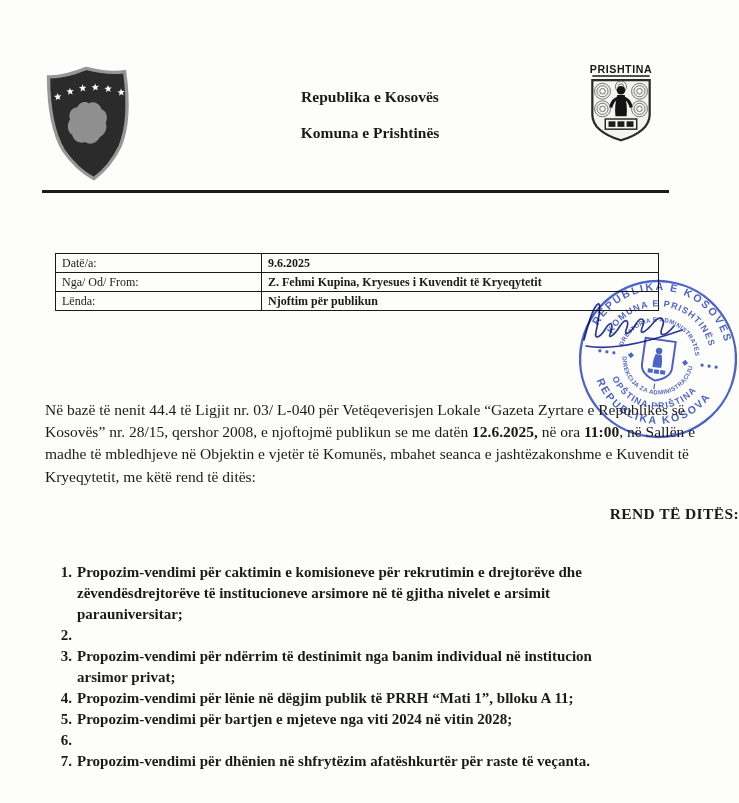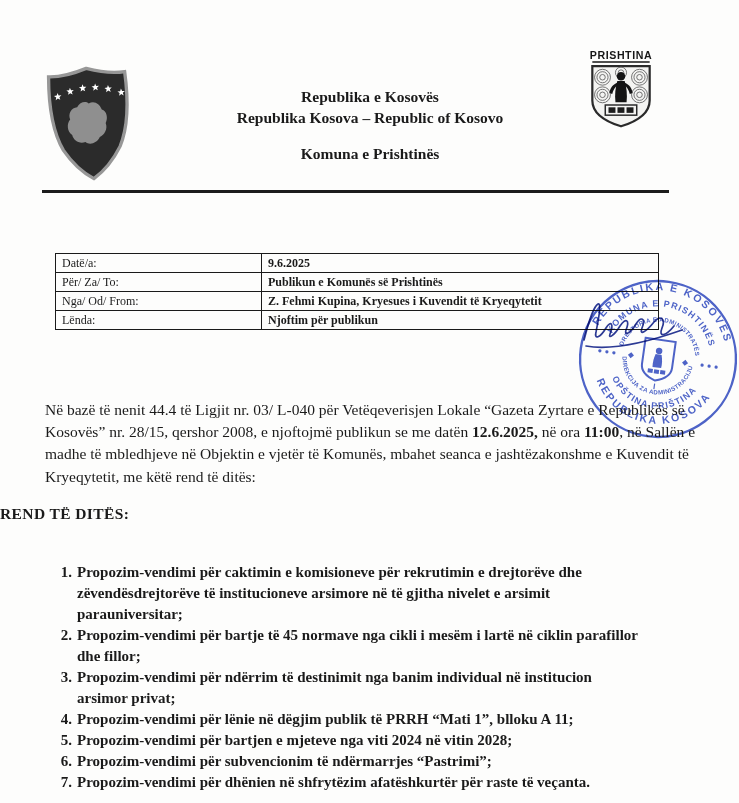--- a/index.html
+++ b/index.html
@@ -5,37 +5,37 @@
   html,body{margin:0;padding:0;}
   body{background:#e8e8e8;}
   .page{
     position:relative;width:739px;height:803px;background:#fdfdfc;
     font-family:"Liberation Serif","DejaVu Serif",serif;color:#1a1a1a;
     overflow:hidden;margin:0 auto;
   }
   .b{font-weight:bold;text-align:center;}
   
   .kosovo-arms{position:absolute;left:46px;top:64px;width:88px;height:118px;transform:rotate(-4deg);}
-  .pr-emblem{position:absolute;left:584px;top:44px;width:74px;height:122px;}
+  .pr-emblem{position:absolute;left:584px;top:58px;width:74px;height:122px;}
   .header-text{position:absolute;left:120px;top:86px;width:500px;text-align:center;
     font-weight:bold;font-size:15.5px;line-height:21px;}
   .header-text .block2{margin-top:15px;}
   .rule{position:absolute;left:42px;top:190px;width:627px;height:3px;background:#1c1c1c;}
   
   .info-table{position:absolute;left:55px;top:253px;border-collapse:collapse;}
   .info-table td{border:1.6px solid #1a1a1a;font-size:12px;padding:0 6px;height:18px;line-height:18px;}
   .info-table .label-cell{width:193px;}
   .info-table .value-cell{width:384px;font-weight:bold;font-family:Liberation Serif, serif;}
   
   .stamp{position:absolute;left:572px;top:273px;width:172px;height:172px;
     mix-blend-mode:multiply;opacity:.9;transform:rotate(8deg);}
   .signature{position:absolute;left:578px;top:296px;width:112px;height:58px;mix-blend-mode:multiply;}
   
   .intro{position:absolute;left:45px;top:383px;width:658px;font-size:15.5px;line-height:22.4px;}
-  .agenda-title{position:absolute;left:0;top:505px;width:739px;text-align:left;
+  .agenda-title{position:absolute;left:0;top:505px;width:739px;text-align:right;
     font-weight:bold;font-size:15.5px;letter-spacing:.4px;}
   .agenda-list{position:absolute;left:55px;top:562px;width:640px;}
   .agenda-item{display:flex;font-weight:bold;font-size:15px;line-height:21px;}
   .agenda-item .num{width:17px;flex:0 0 17px;text-align:right;margin-right:5px;}
   .agenda-item .txt{max-width:565px;}
   svg text{font-family:"Liberation Sans","DejaVu Sans",sans-serif;}
 </style>
 </head>
 <body>
 
@@ -51,21 +51,20 @@
         <use href="#star" transform="translate(39,-7)"></use>
         <use href="#star" transform="translate(52,-4.5)"></use>
         <use href="#star" transform="translate(65,0)"></use>
       </g>
       <path d="M45,40 C51,37 56,41 58,47 C63,49 64,56 61,61 C63,67 59,73 54,75 C51,81 43,83 39,79 C33,81 27,77 26,71 C21,67 21,59 25,55 C23,49 27,43 33,43 C36,38 42,37 45,40 Z" fill="#8f8f8f"></path>
     </svg>
   </div>
 
   <div class="header-text">
     <div>Republika e Kosovës</div>
-    <div>Republika Kosova – Republic of Kosovo</div>
     <div class="block2">Komuna e Prishtinës</div>
   </div>
 
   <div class="pr-emblem">
     <svg viewBox="0 0 80 122" width="74" height="122">
       <text x="40" y="11" text-anchor="middle" font-size="11.5" font-weight="bold" font-family="Liberation Serif, DejaVu Serif, serif" fill="#161616" letter-spacing="0.6">PRISHTINA</text>
       <line x1="9" y1="14.5" x2="71" y2="14.5" stroke="#161616" stroke-width="1.4"></line>
       <path d="M9,19 L71,19 L71,56 C71,70 56,79 40,84 C24,79 9,70 9,56 Z" fill="#f4f4f2" stroke="#2a2a2a" stroke-width="2.4"></path>
       <g stroke="#5a5a5a" stroke-width="0.9" fill="none">
         <g transform="translate(20,31)">
@@ -108,24 +107,20 @@
     </svg>
   </div>
 
   <div class="rule"></div>
 
   <table class="info-table">
     <tbody>
         <tr>
           <td class="label-cell">Datë/a:</td>
           <td class="value-cell">9.6.2025</td>
-        </tr>
-        <tr>
-          <td class="label-cell">Për/ Za/ To:</td>
-          <td class="value-cell">Publikun e Komunës së Prishtinës</td>
         </tr>
         <tr>
           <td class="label-cell">Nga/ Od/ From:</td>
           <td class="value-cell">Z. Fehmi Kupina, Kryesues i Kuvendit të Kryeqytetit</td>
         </tr>
         <tr>
           <td class="label-cell">Lënda:</td>
           <td class="value-cell">Njoftim për publikun</td>
         </tr>
       </tbody>
@@ -196,37 +191,35 @@
   <p class="intro"><span>Në bazë të nenit 44.4 të Ligjit nr. 03/ L-040 për Vetëqeverisjen Lokale “Gazeta Zyrtare e Republikës së Kosovës” nr. 28/15, qershor 2008,  e njoftojmë publikun se me datën </span><span class="b">12.6.2025,</span><span> në ora </span><span class="b">11:00</span><span>, në Sallën e madhe të mbledhjeve në Objektin e vjetër të Komunës, mbahet seanca e jashtëzakonshme e Kuvendit të Kryeqytetit, me këtë rend të ditës:</span></p>
 
   <div class="agenda-title">REND TË DITËS:</div>
   <div class="agenda-list">
       <div class="agenda-item">
         <span class="num">1.</span>
         <span class="txt">Propozim-vendimi për caktimin e komisioneve për rekrutimin e drejtorëve dhe zëvendësdrejtorëve të institucioneve arsimore në të gjitha nivelet e arsimit parauniversitar;</span>
       </div>
       <div class="agenda-item">
         <span class="num">2.</span>
-        <span class="txt">Propozim-vendimi për bartje të 45 normave nga cikli i mesëm i lartë në ciklin parafillor dhe fillor;</span>
       </div>
       <div class="agenda-item">
         <span class="num">3.</span>
         <span class="txt">Propozim-vendimi për ndërrim të destinimit nga banim individual në institucion arsimor privat;</span>
       </div>
       <div class="agenda-item">
         <span class="num">4.</span>
         <span class="txt">Propozim-vendimi për lënie në dëgjim publik të PRRH “Mati 1”, blloku A 11;</span>
       </div>
       <div class="agenda-item">
         <span class="num">5.</span>
         <span class="txt">Propozim-vendimi për bartjen e mjeteve nga viti 2024 në vitin 2028;</span>
       </div>
       <div class="agenda-item">
         <span class="num">6.</span>
-        <span class="txt">Propozim-vendimi për subvencionim të ndërmarrjes “Pastrimi”;</span>
       </div>
       <div class="agenda-item">
         <span class="num">7.</span>
         <span class="txt">Propozim-vendimi për dhënien në shfrytëzim afatëshkurtër për raste të veçanta.</span>
       </div>
     </div>
 
 </div>
 
 </body></html>

